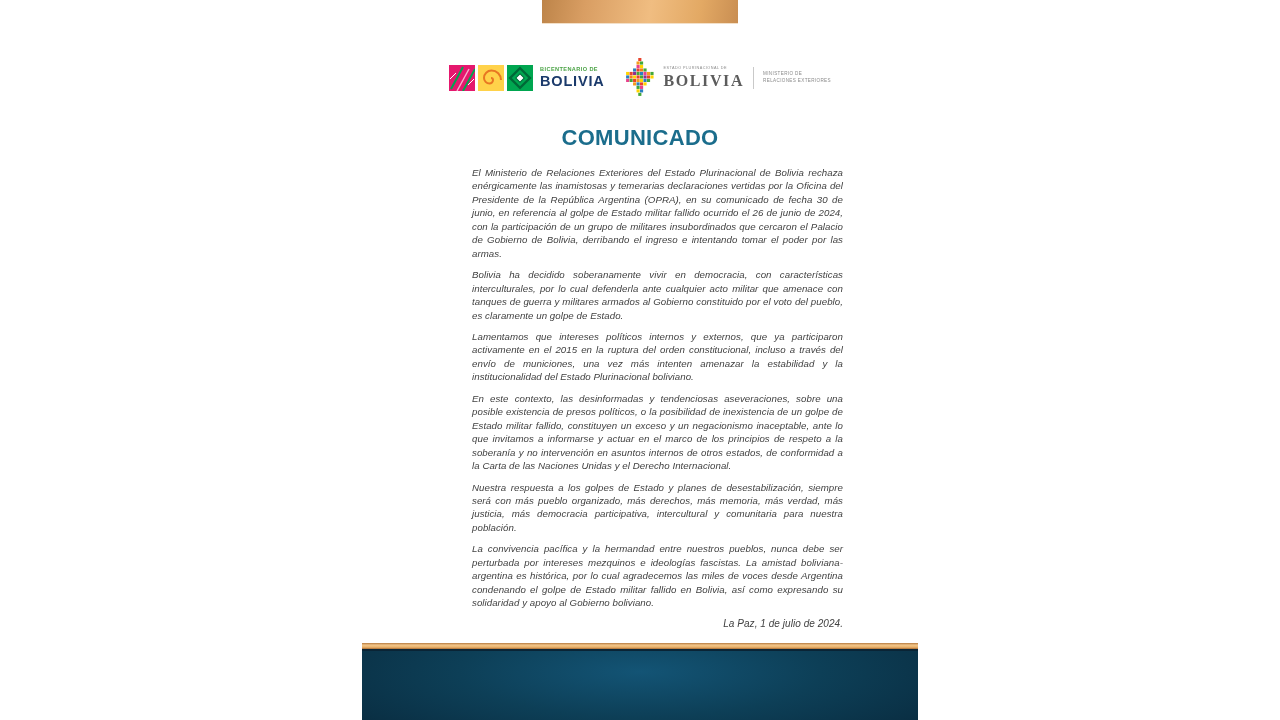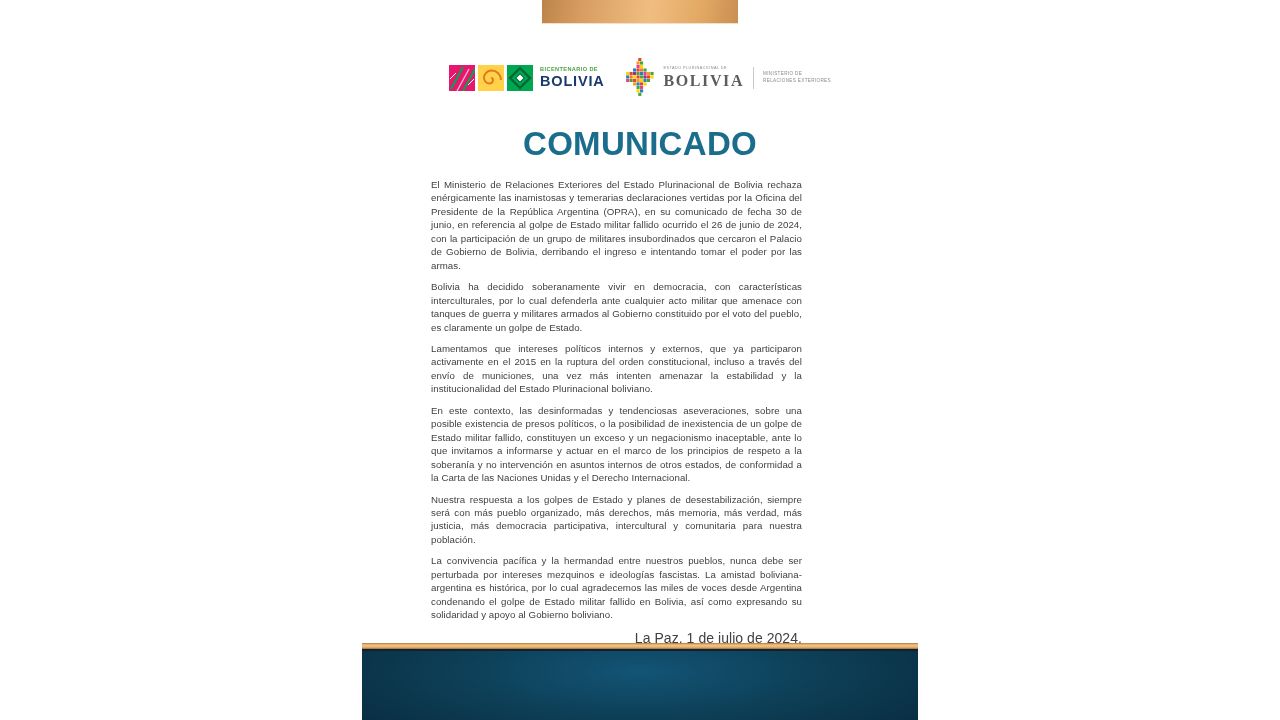--- a/index.html
+++ b/index.html
@@ -45,42 +45,43 @@
   .min-bolivia { display: flex; flex-direction: column; line-height: 1; padding-right: 9px; border-right: 1px solid #c9c9c9; }
   .min-overline { font-size: 3.8px; letter-spacing: 0.45px; color: #8a8a8a; margin-bottom: 1.5px; }
   .min-name { font-family: "Liberation Serif", "DejaVu Serif", serif; font-size: 16px; color: #5c5c5c; letter-spacing: 1.6px; font-weight: bold; }
   .min-dept { padding-left: 9px; display: flex; flex-direction: column; line-height: 1.5; }
   .min-dept span { font-size: 4.6px; letter-spacing: 0.35px; color: #8a8a8a; }
 
   
   .title {
     margin-top: 26px;
     text-align: center;
-    font-size: 33px;
+    font-size: 22px;
     font-weight: 800;
     letter-spacing: 0.3px;
     color: var(--title);
   }
 
   
   .content {
     width: 371px;
-    margin-left: 69px;
+    margin-left: 110px;
     margin-top: 15px;
+    font-style: italic;
   }
   .content p {
     font-size: 9.7px;
     line-height: 13.45px;
     color: var(--text);
     text-align: justify;
     letter-spacing: 0.05px;
     margin-bottom: 8px;
   }
   .date-line {
-    font-size: 14px;
+    font-size: 10px;
     color: var(--text);
     text-align: right;
     margin-top: 5px;
     letter-spacing: 0.05px;
   }
 
   
   .footer { position: absolute; left: 0; right: 0; bottom: 0; }
   .footer-gold {
     height: 6px;

